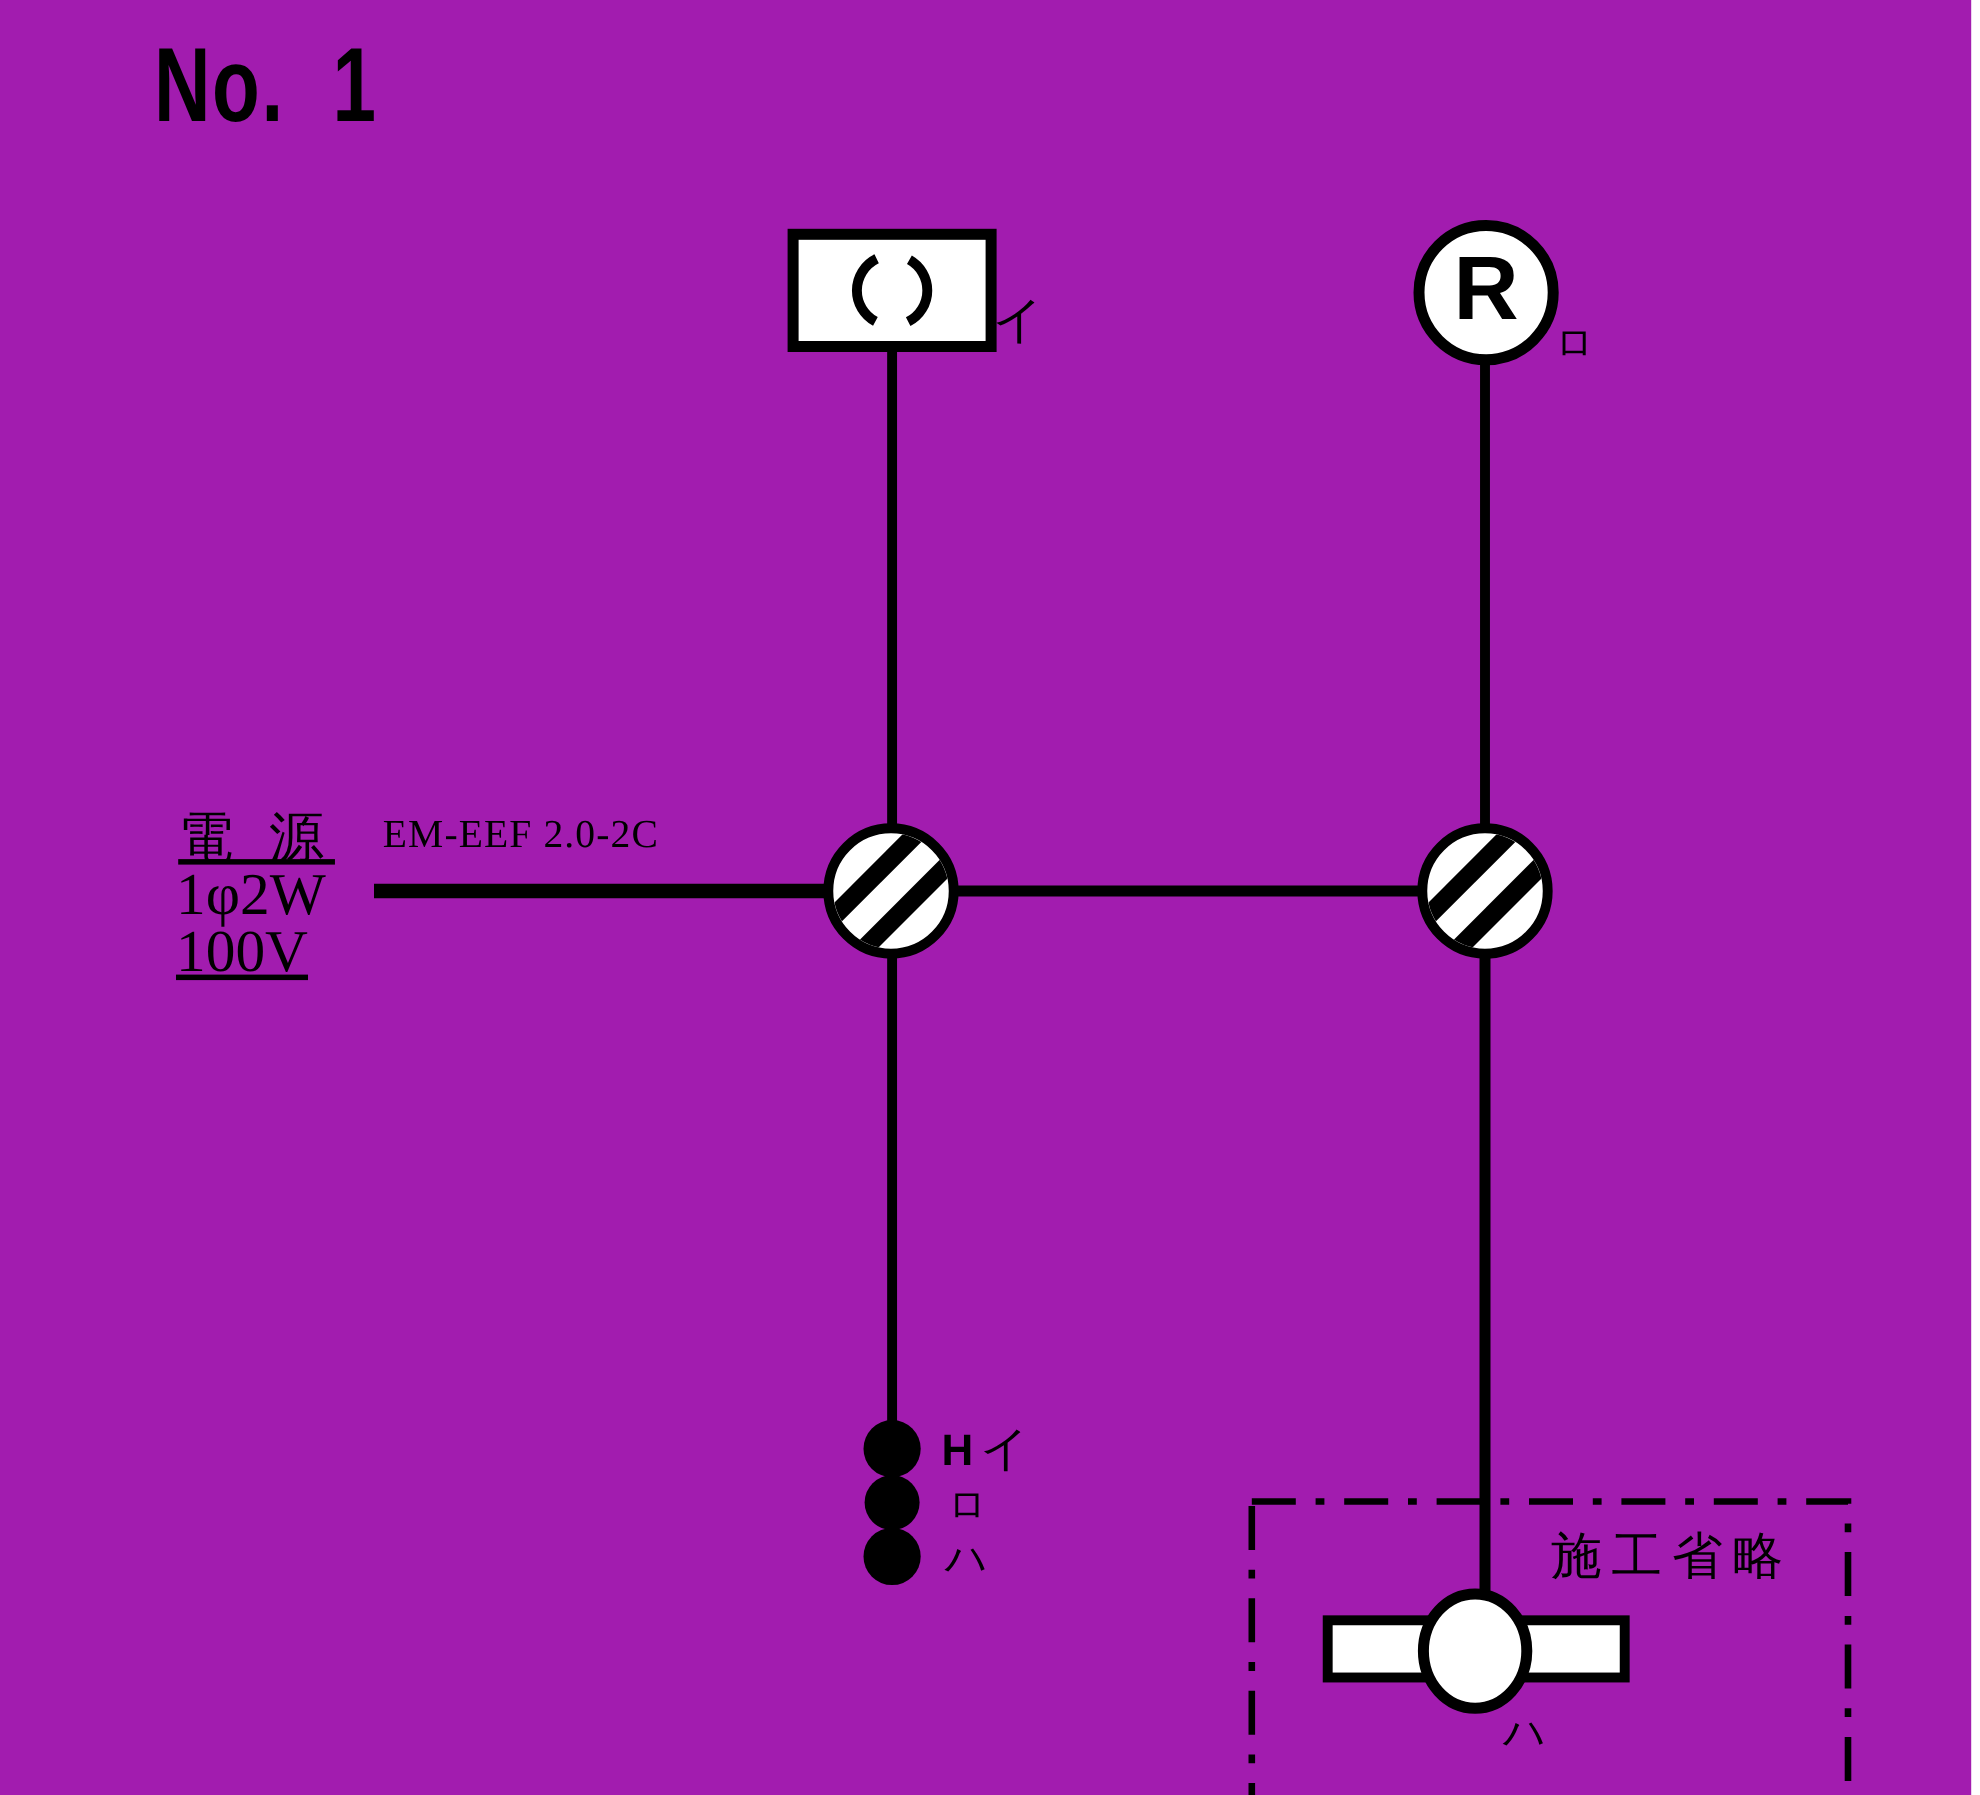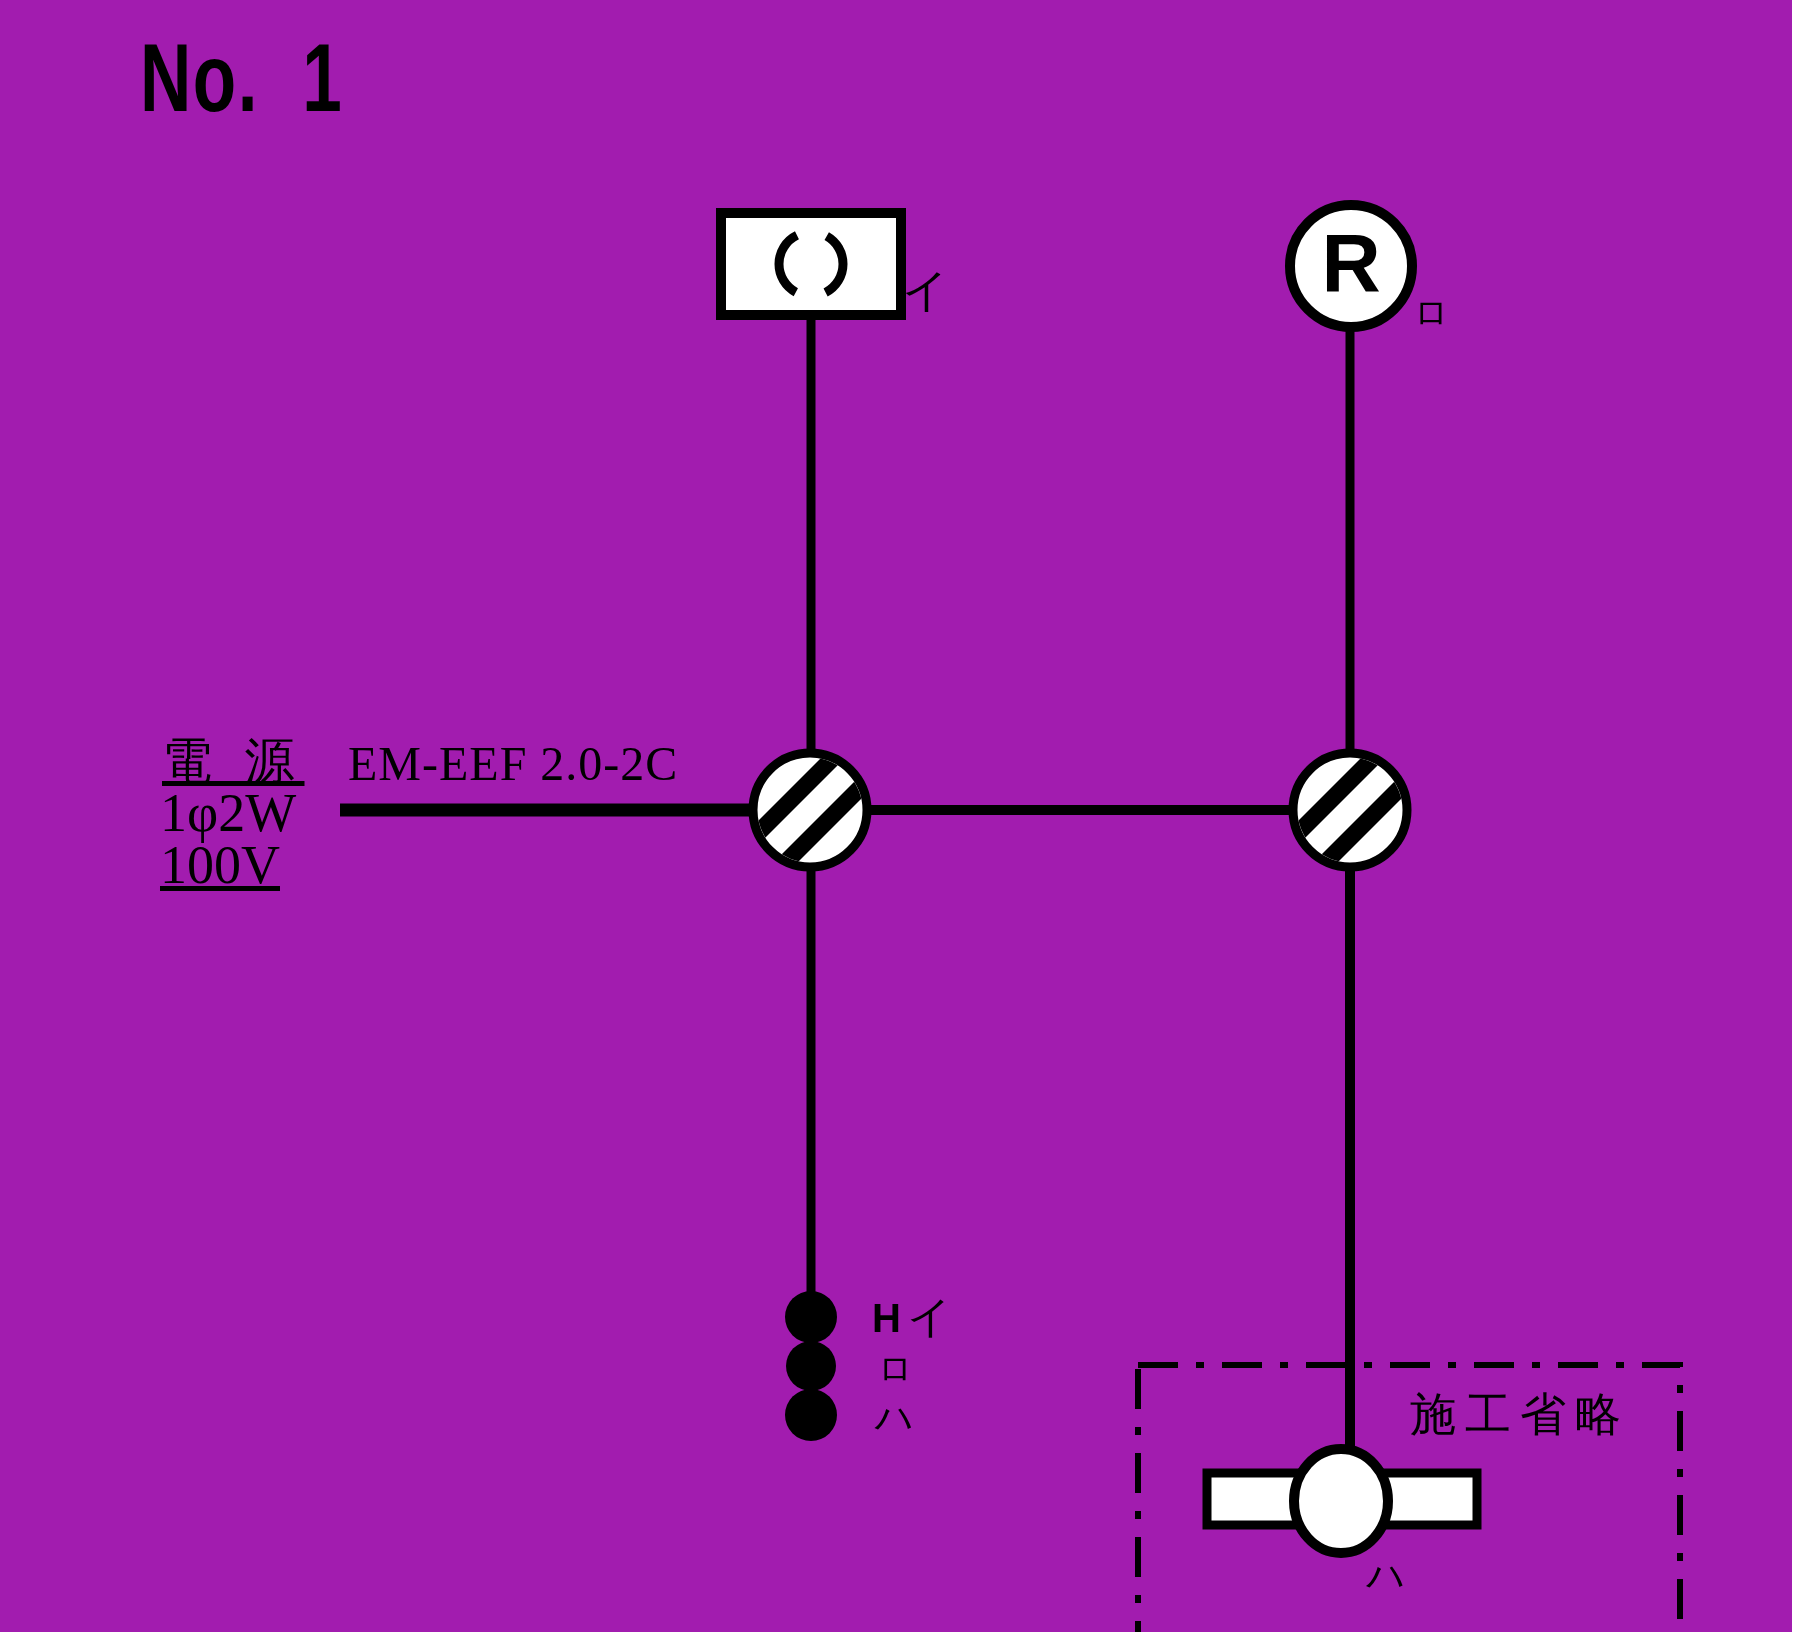--- a/index.html
+++ b/index.html
@@ -27,31 +27,31 @@
     font-family: "Liberation Sans", "DejaVu Sans", sans-serif;
     font-weight: 700;
     font-size: 96px;
     letter-spacing: 2px;
     word-spacing: 30px;
     transform: scaleX(0.74);
     transform-origin: left top;
   }
   .serif-big   { font-size: 50px; }
   .latin-power { font-size: 54px; }
-  .cable       { font-size: 48px; letter-spacing: 1px; }
+  .cable       { font-size: 36px; letter-spacing: 1px; }
   .kana-i      { font-size: 46px; }
   .kana-ro     { font-size: 34px; }
   .r-letter {
     font-family: "Liberation Sans", "DejaVu Sans", sans-serif;
     font-weight: 700;
     font-size: 82px;
     width: 124px;
     text-align: center;
   }
-  .sw-label { font-size: 44px; margin-left: 16px; }
+  .sw-label { font-size: 44px; }
   .sw-label .mark {
     font-family: "Liberation Sans", "DejaVu Sans", sans-serif;
     font-weight: 700;
     font-size: 40px;
     margin-right: 6px;
   }
   .sw-ro { font-size: 34px; }
   .sw-ha { font-size: 38px; }
   .omit-note { font-size: 46px; letter-spacing: 9px; margin-left: 12px; }
   .fluor-ha { font-size: 38px; width: 80px; text-align: center; }

